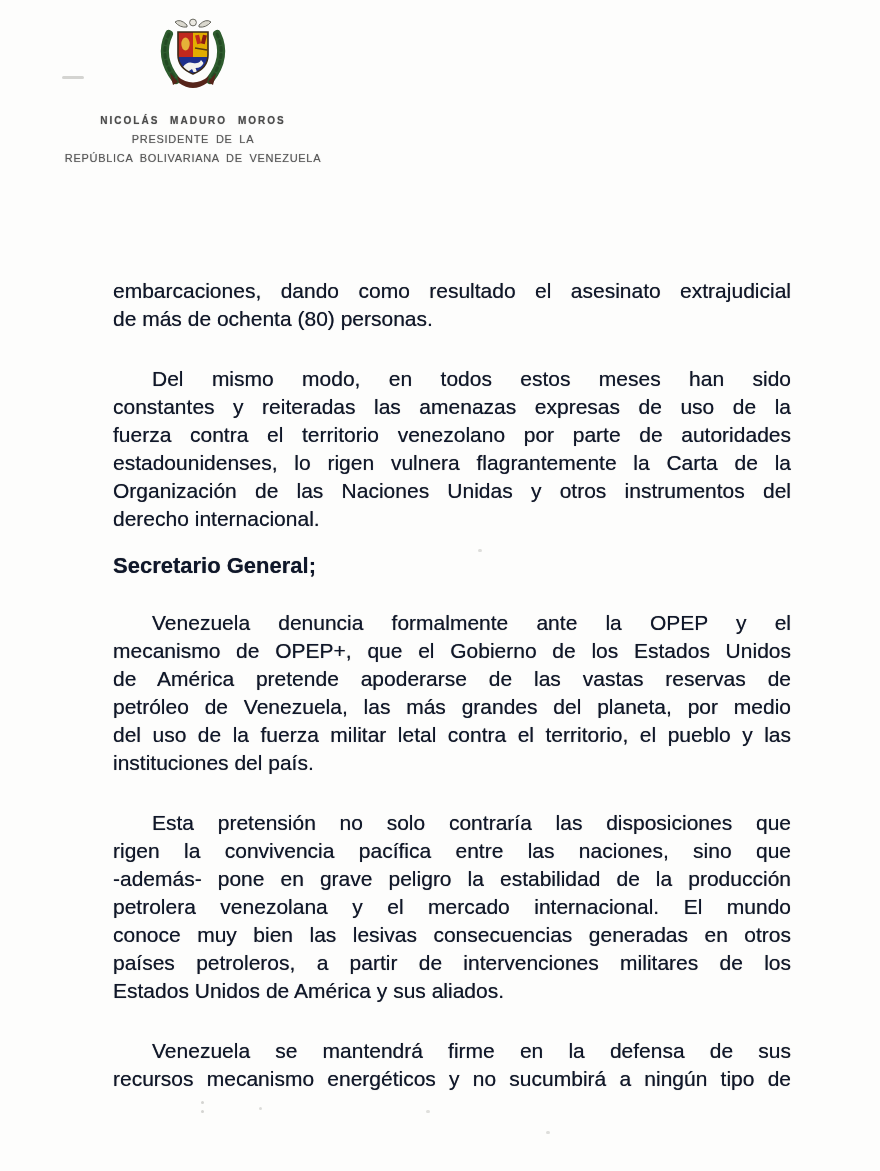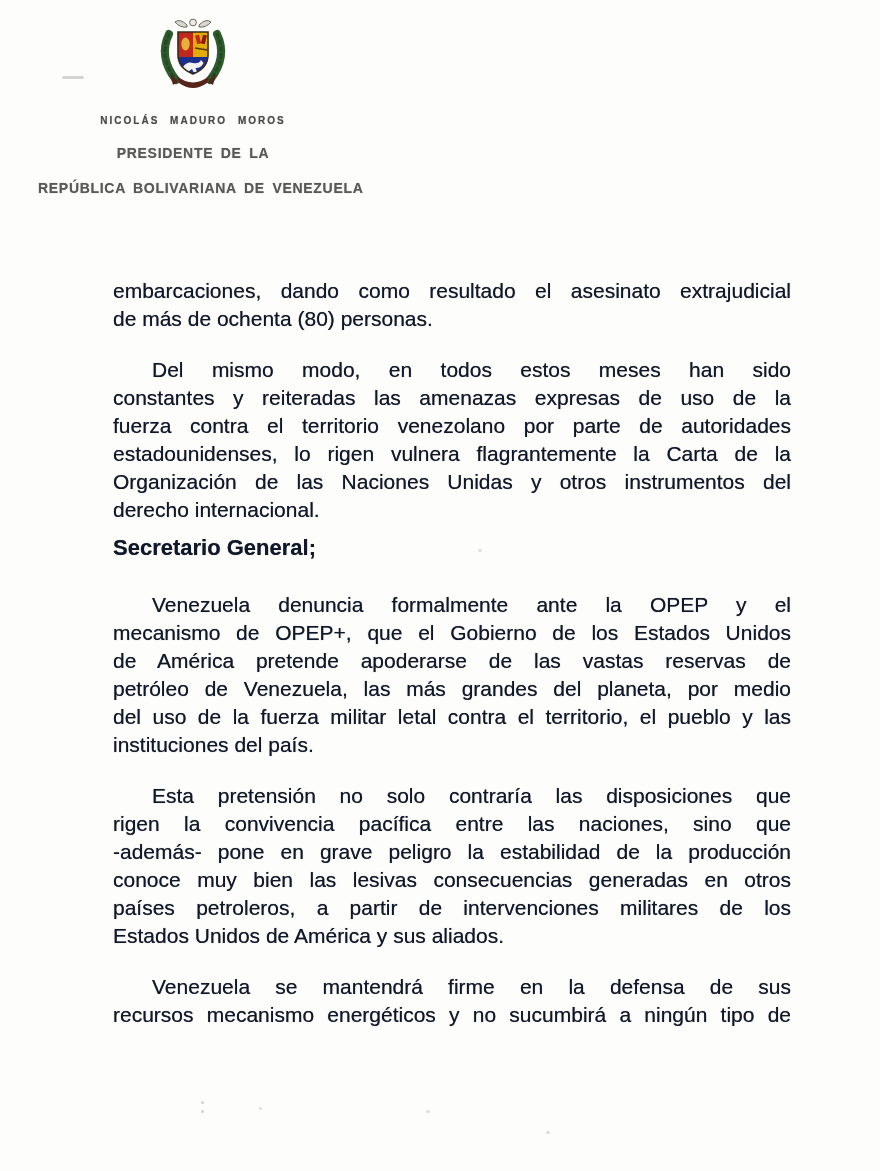--- a/index.html
+++ b/index.html
@@ -19,38 +19,38 @@
   .emblem{display:block;margin:0 auto;filter:blur(0.3px);}
   .lh-name{
     margin-top:22px;
     font-size:10px;font-weight:bold;
     letter-spacing:2px;word-spacing:6px;
     color:#4c4c4c;
     text-shadow:0 0 1px rgba(80,80,80,0.6);
     white-space:nowrap;
   }
   .lh-sub{
-    margin-top:19px;
-    font-size:14px;font-weight:bold;
+    margin-top:7px;
+    font-size:11px;font-weight:normal;
     letter-spacing:0.7px;word-spacing:3px;
     color:#585858;
     text-shadow:0 0 1px rgba(90,90,90,0.55);
     white-space:nowrap;
   }
 
   
   .doc-body{
     position:absolute;left:113px;top:277px;width:678px;
     font-size:21px;line-height:28px;
     color:#0f172a;
     text-shadow:0 0 0.7px rgba(35,35,35,0.75);
   }
-  .block{margin-top:23px;}
+  .block{margin-top:32px;}
   .block.first{margin-top:0;}
-  .block.heading{margin-top:10px;}
+  .block.heading{margin-top:19px;}
   .block.heading + .block{margin-top:29px;}
   .line{
     text-align:justify;
     text-align-last:justify;
     white-space:normal;
   }
   .line.last{text-align-last:left;}
   .line.ind{text-indent:39px;}
   .block.heading .line{
     font-weight:bold;font-size:22px;
@@ -132,20 +132,21 @@
         <div class="line">mecanismo de OPEP+, que el Gobierno de los Estados Unidos</div>
         <div class="line">de América pretende apoderarse de las vastas reservas de</div>
         <div class="line">petróleo de Venezuela, las más grandes del planeta, por medio</div>
         <div class="line">del uso de la fuerza militar letal contra el territorio, el pueblo y las</div>
         <div class="line last">instituciones del país.</div>
       </div>
       <div class="block paragraph">
         <div class="line ind">Esta pretensión no solo contraría las disposiciones que</div>
         <div class="line">rigen la convivencia pacífica entre las naciones, sino que</div>
         <div class="line">-además- pone en grave peligro la estabilidad de la producción</div>
+        <div class="line">petrolera venezolana y el mercado internacional. El mundo</div>
         <div class="line">conoce muy bien las lesivas consecuencias generadas en otros</div>
         <div class="line">países petroleros, a partir de intervenciones militares de los</div>
         <div class="line last">Estados Unidos de América y sus aliados.</div>
       </div>
       <div class="block paragraph">
         <div class="line ind">Venezuela se mantendrá firme en la defensa de sus</div>
         <div class="line">recursos mecanismo energéticos y no sucumbirá a ningún tipo de</div>
       </div>
     </div>
 

